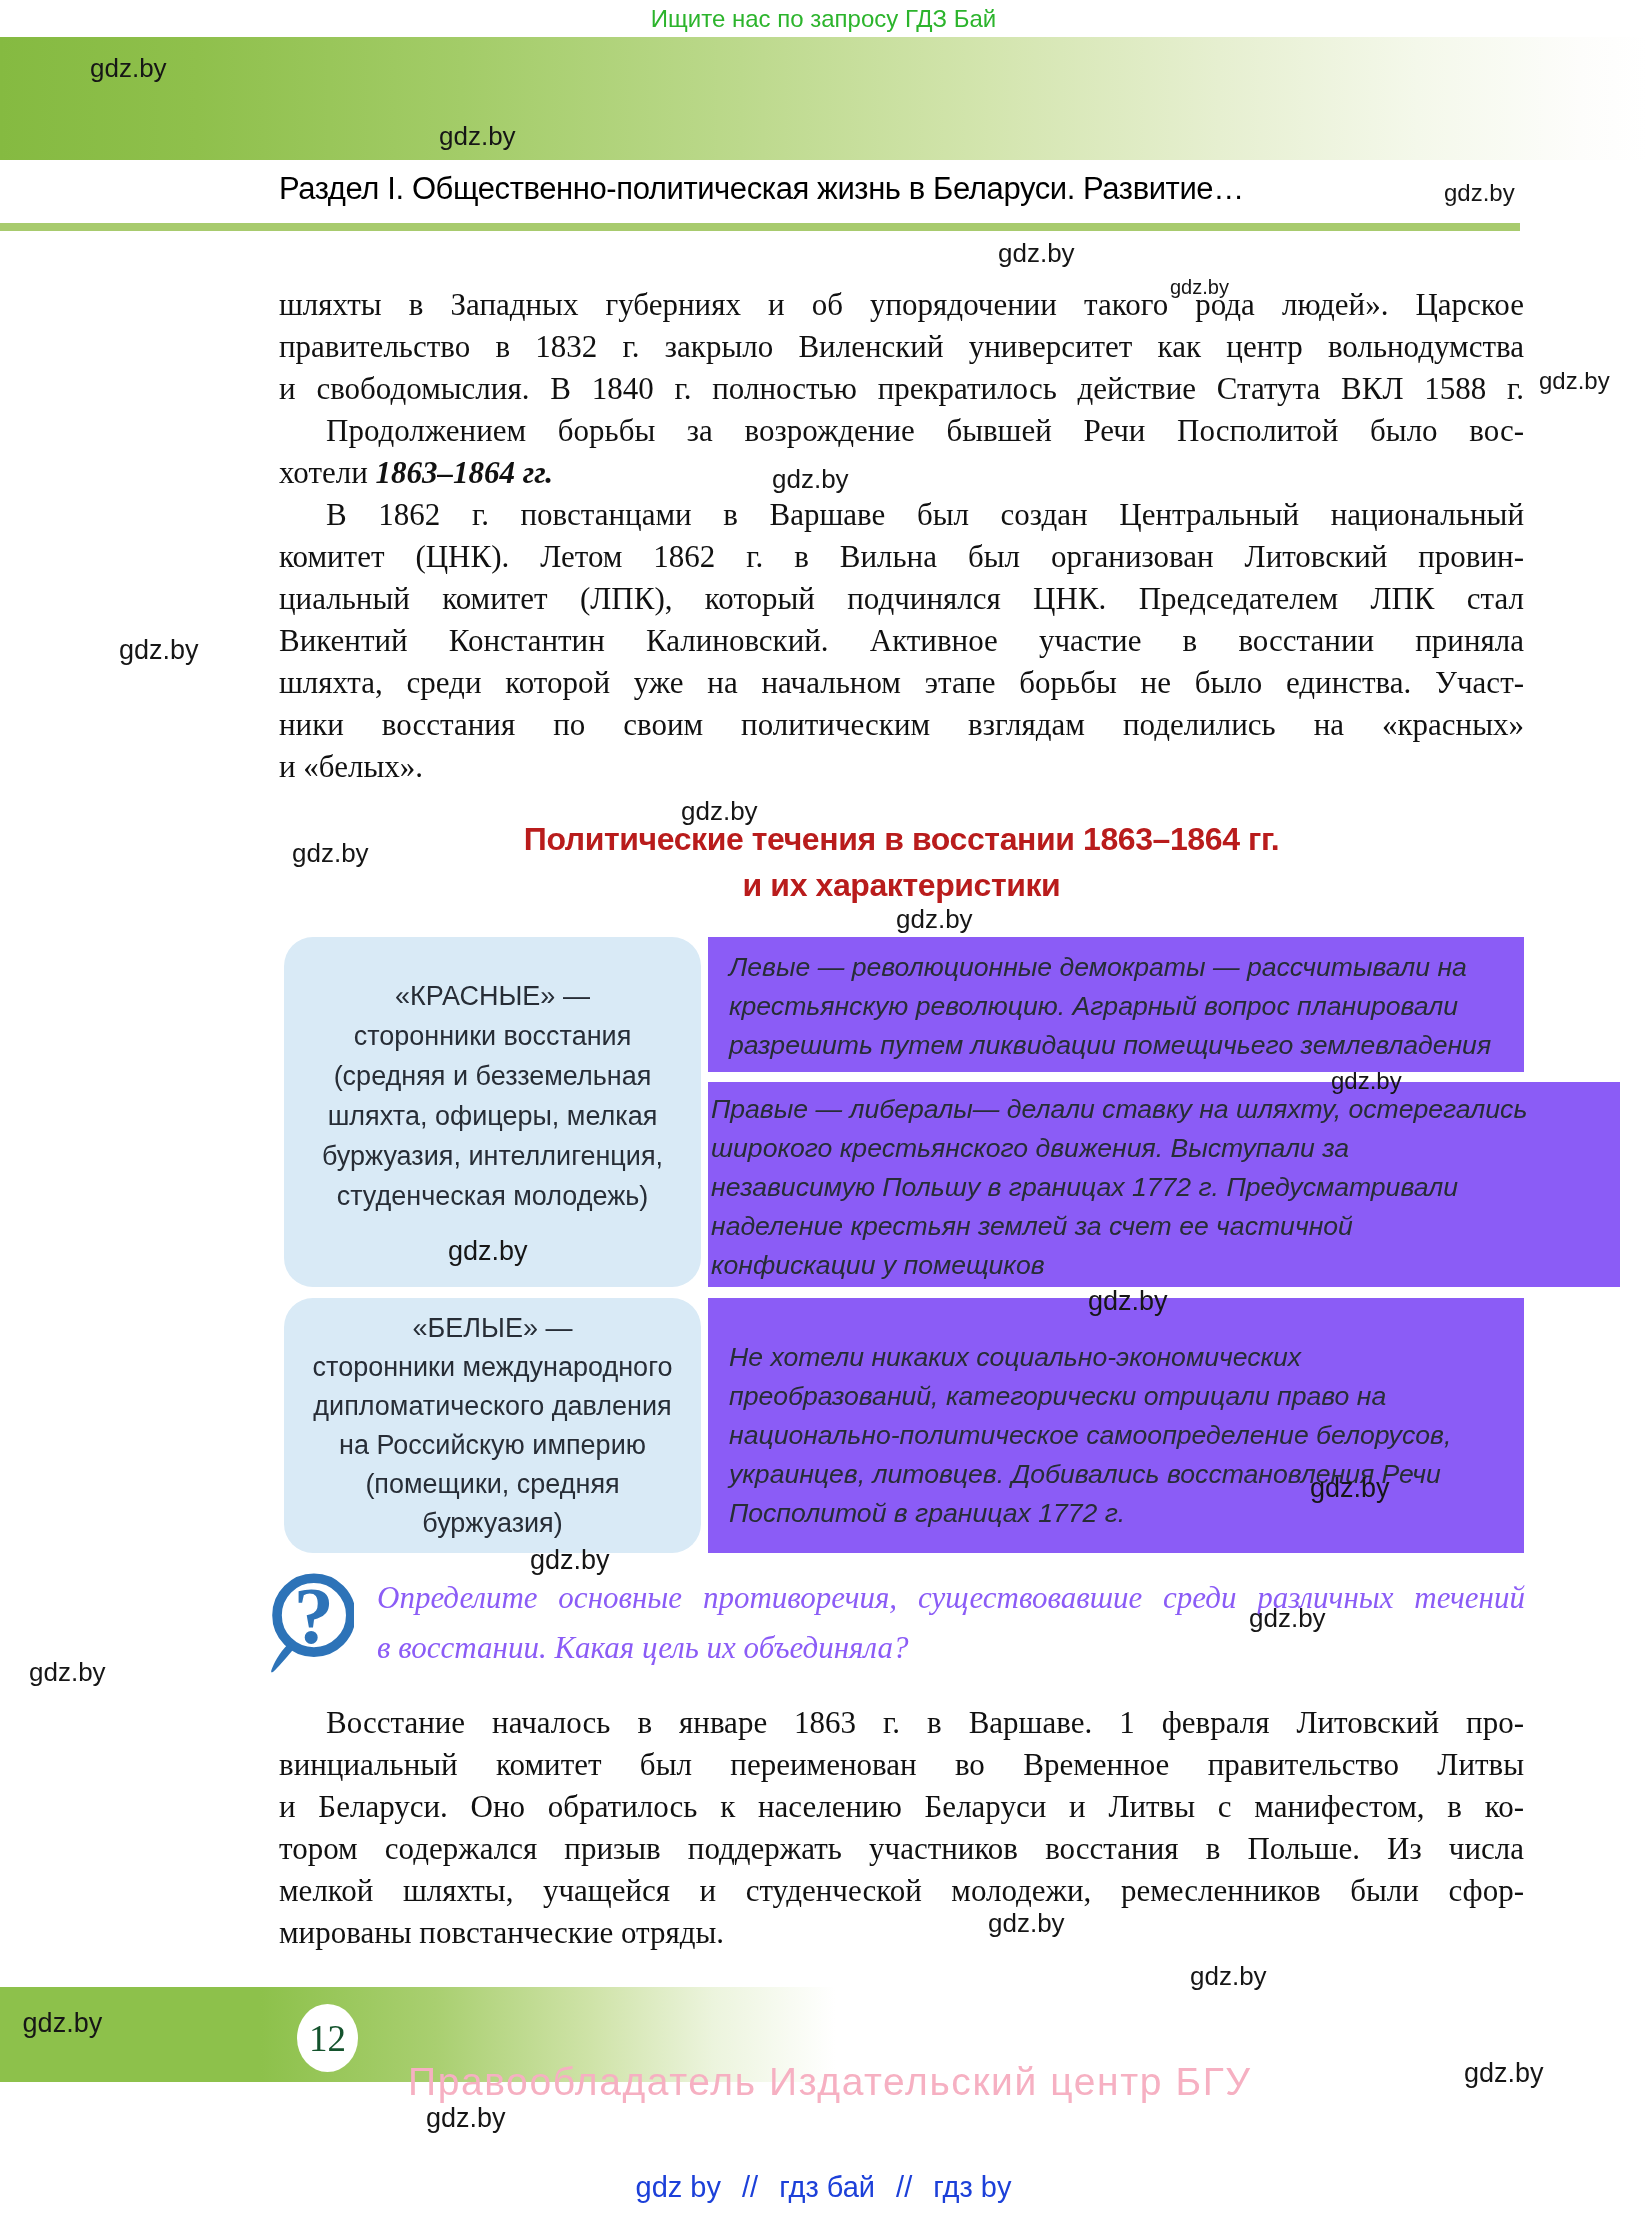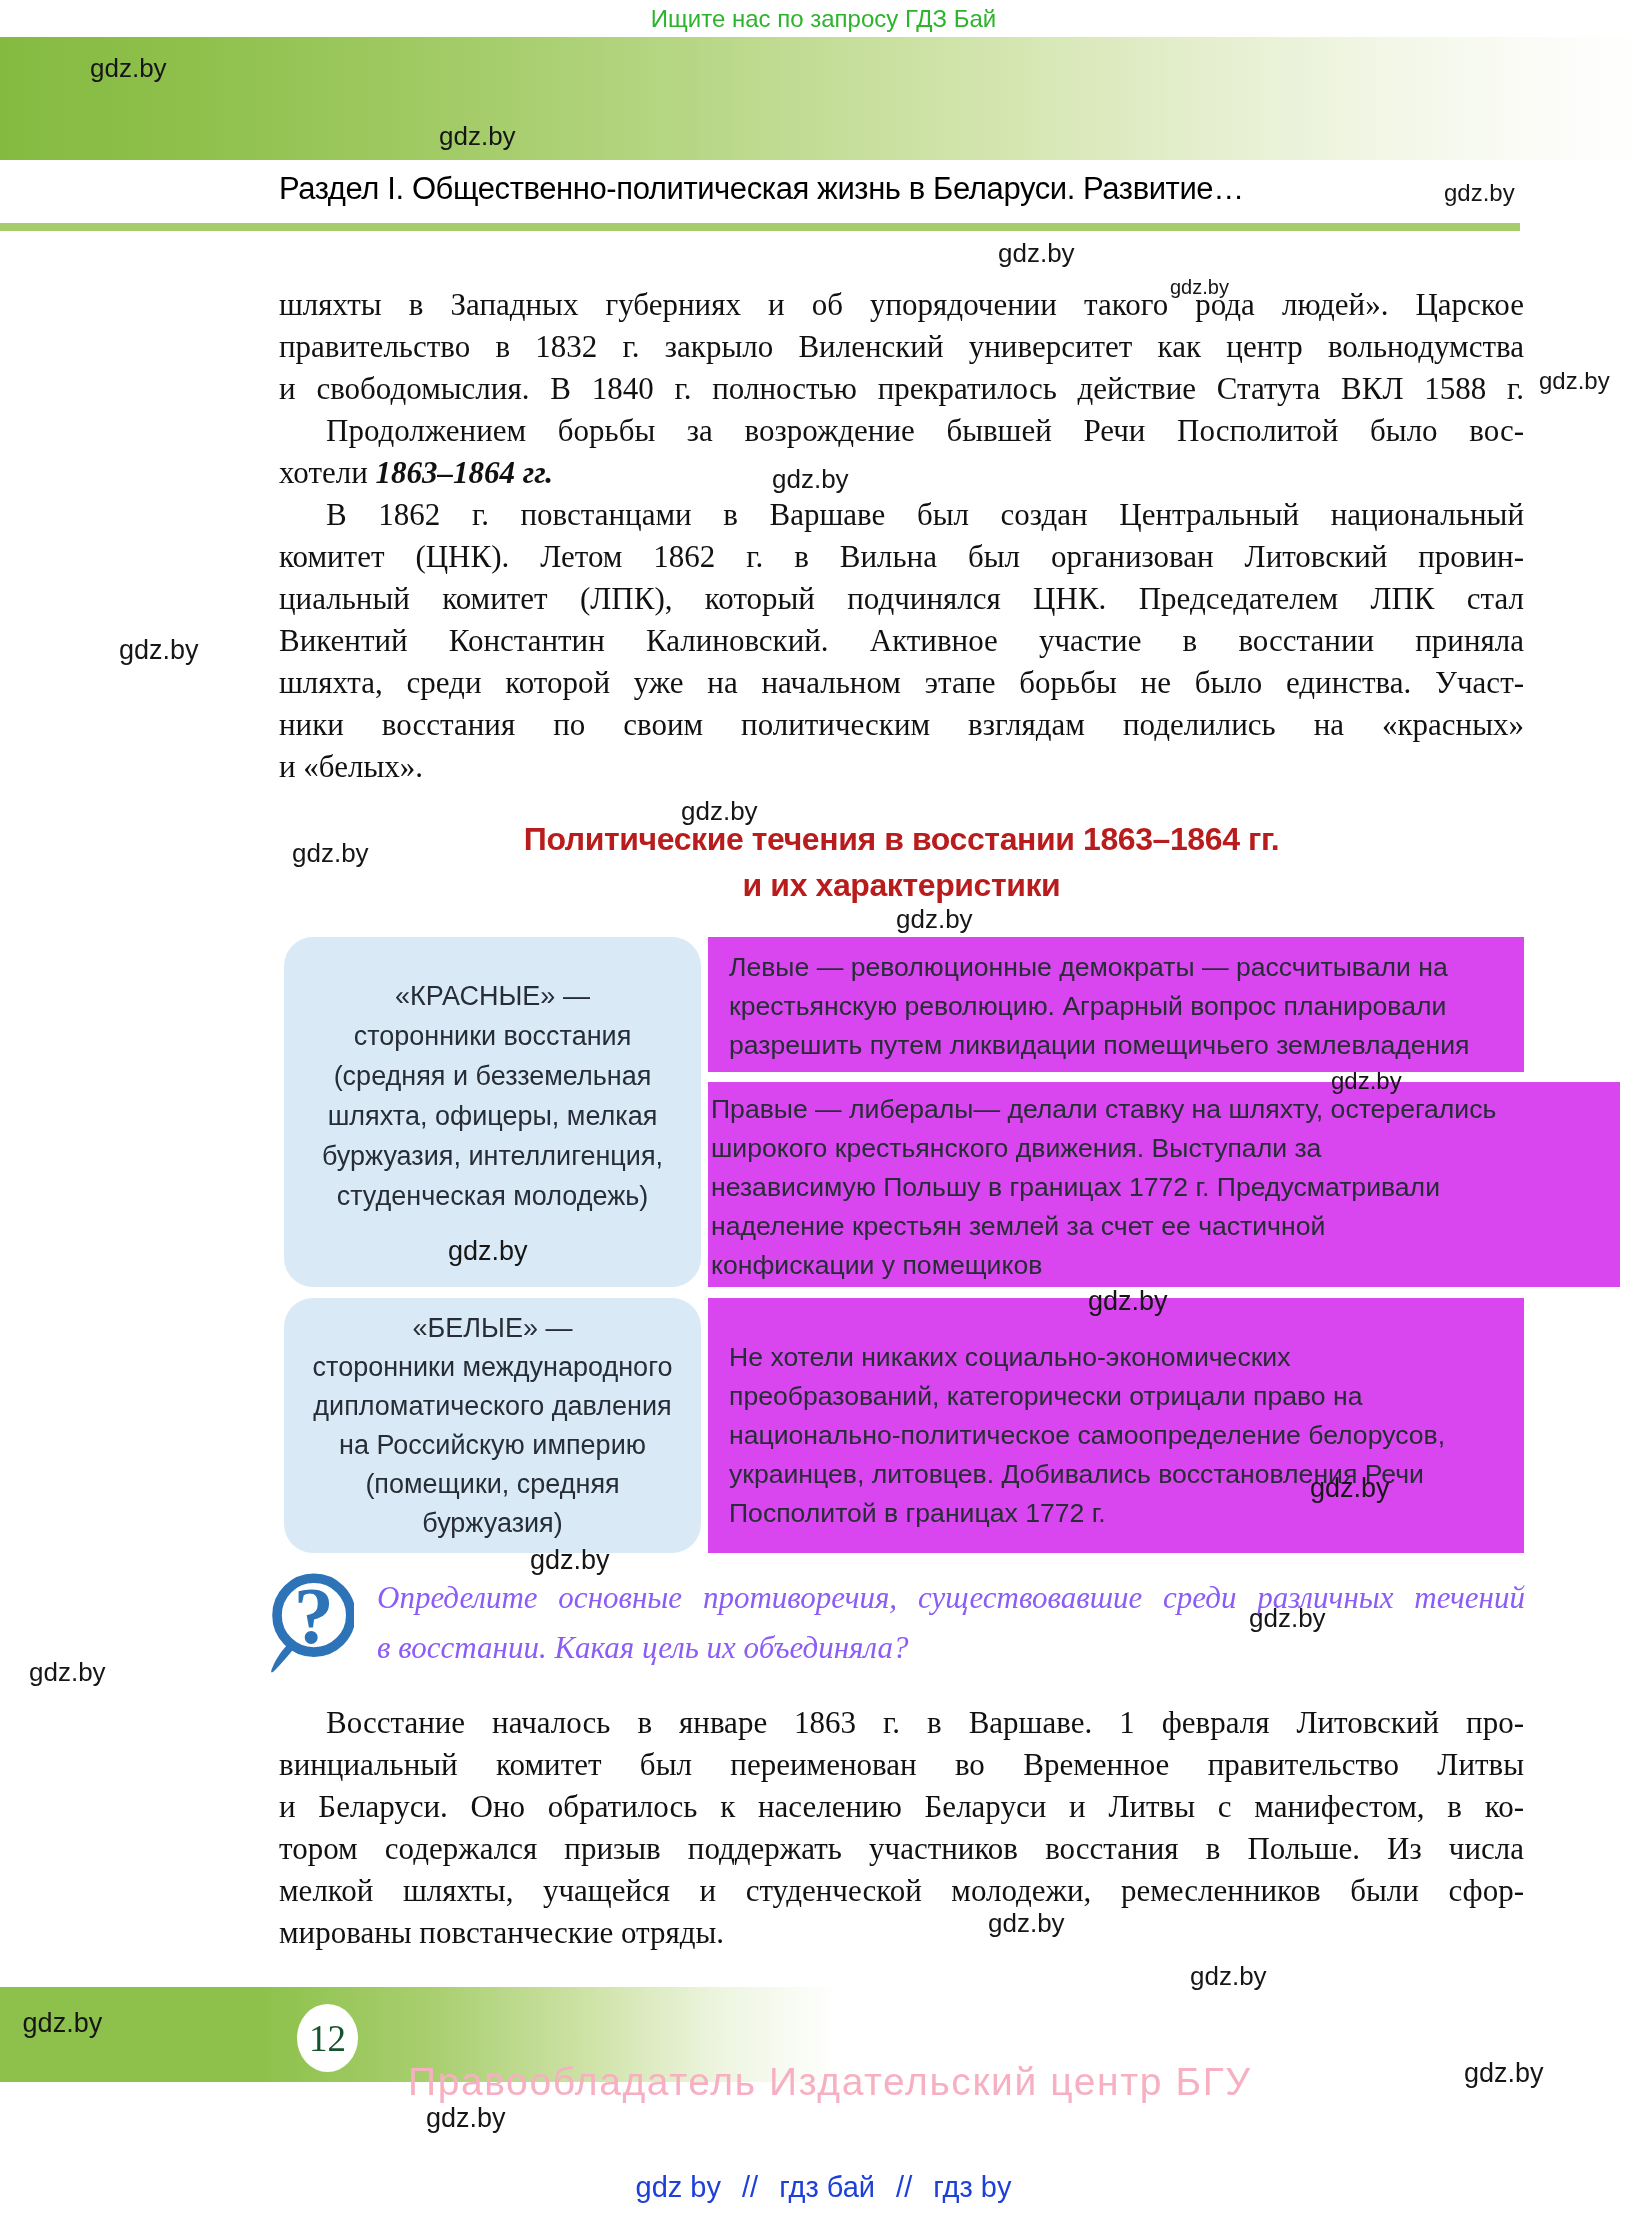--- a/index.html
+++ b/index.html
@@ -25,21 +25,21 @@
   .ll { text-align:left; text-align-last:left; }
   .ind { text-indent:47px; }
   .bi { font-weight:bold; font-style:italic; }
 
   .table-title { position:absolute; left:279px; top:816px; width:1245px; text-align:center;
                  font-family:"Liberation Sans", sans-serif; font-weight:bold; font-size:32px;
                  line-height:46px; letter-spacing:-0.4px; color:#b91c1c; }
 
   .cell { position:absolute; font-family:"Liberation Sans", sans-serif; color:#272d36; box-sizing:border-box; }
   .cell-left  { background:#d9eaf6; display:flex; flex-direction:column; justify-content:center; text-align:center;border-radius:29px; }
-  .cell-right { background:#d946ef; }
+  .cell-right { background:#8b5cf6;font-style:italic; }
   #cell-reds   { left:284px; top:937px; width:417px; height:350px; font-size:27px; line-height:40px; padding-bottom:32px; }
   #cell-whites { left:284px; top:1298px; width:417px; height:255px; font-size:27px; line-height:39px; }
   #cell-lefts  { left:708px; top:937px; width:816px; height:135px; font-size:26.6px; line-height:39px; padding:11.3px 13px 0 21px; }
   #cell-rights { left:708px; top:1082px; width:912px; height:205px; font-size:26.6px; line-height:39px; padding:8px 13px 0 3px; }
   #cell-noref  { left:708px; top:1298px; width:816px; height:255px; font-size:26.6px; line-height:39px; padding:40px 13px 0 21px; }
 
   .question-icon { position:absolute; left:269px; top:1567px; width:85px; height:114px; }
   .question-text { position:absolute; left:377px; top:1573px; width:1148px; font-style:italic;
                    font-size:31px; line-height:50px; color:#8b5cf6; }
 

